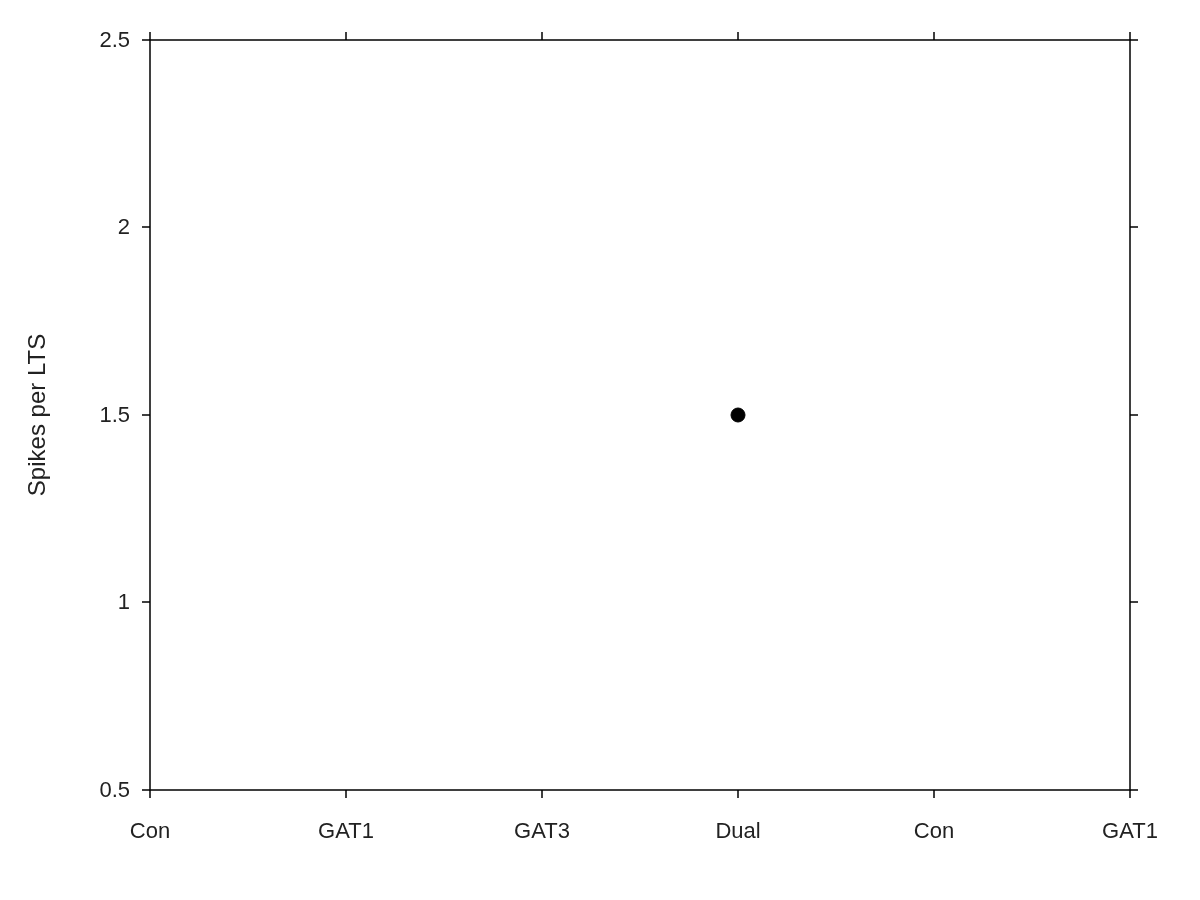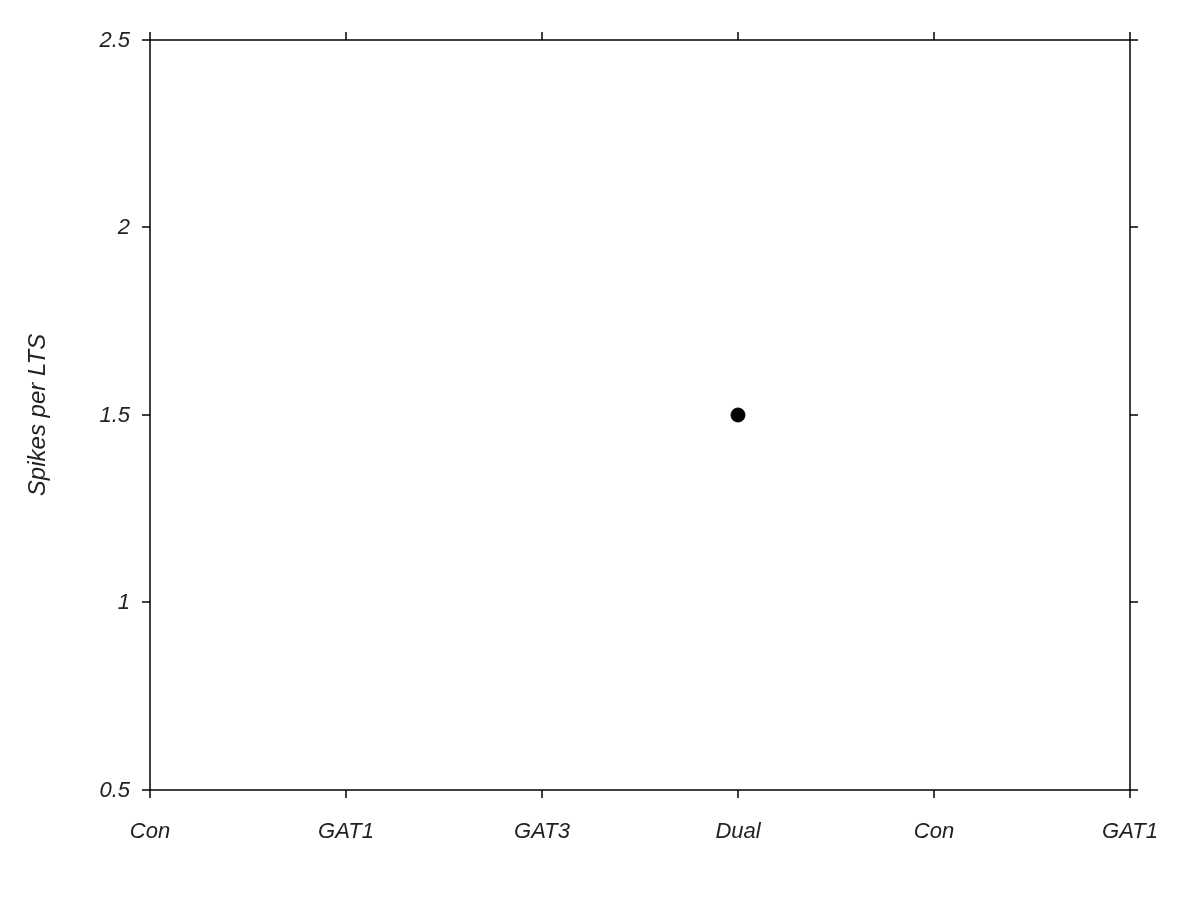--- a/index.html
+++ b/index.html
@@ -10,21 +10,20 @@
       font-family: 'Arial', sans-serif;
       overflow: hidden;
     }
     .chart-container {
       width: 1200px;
       height: 900px;
       position: relative;
       display: flex;
       align-items: center;
       justify-content: center;
-      font-style: italic;
     }
     svg {
       width: 1200px;
       height: 900px;
     }
   </style>
 </head>
 <body>
 
 <div class="chart-container">

